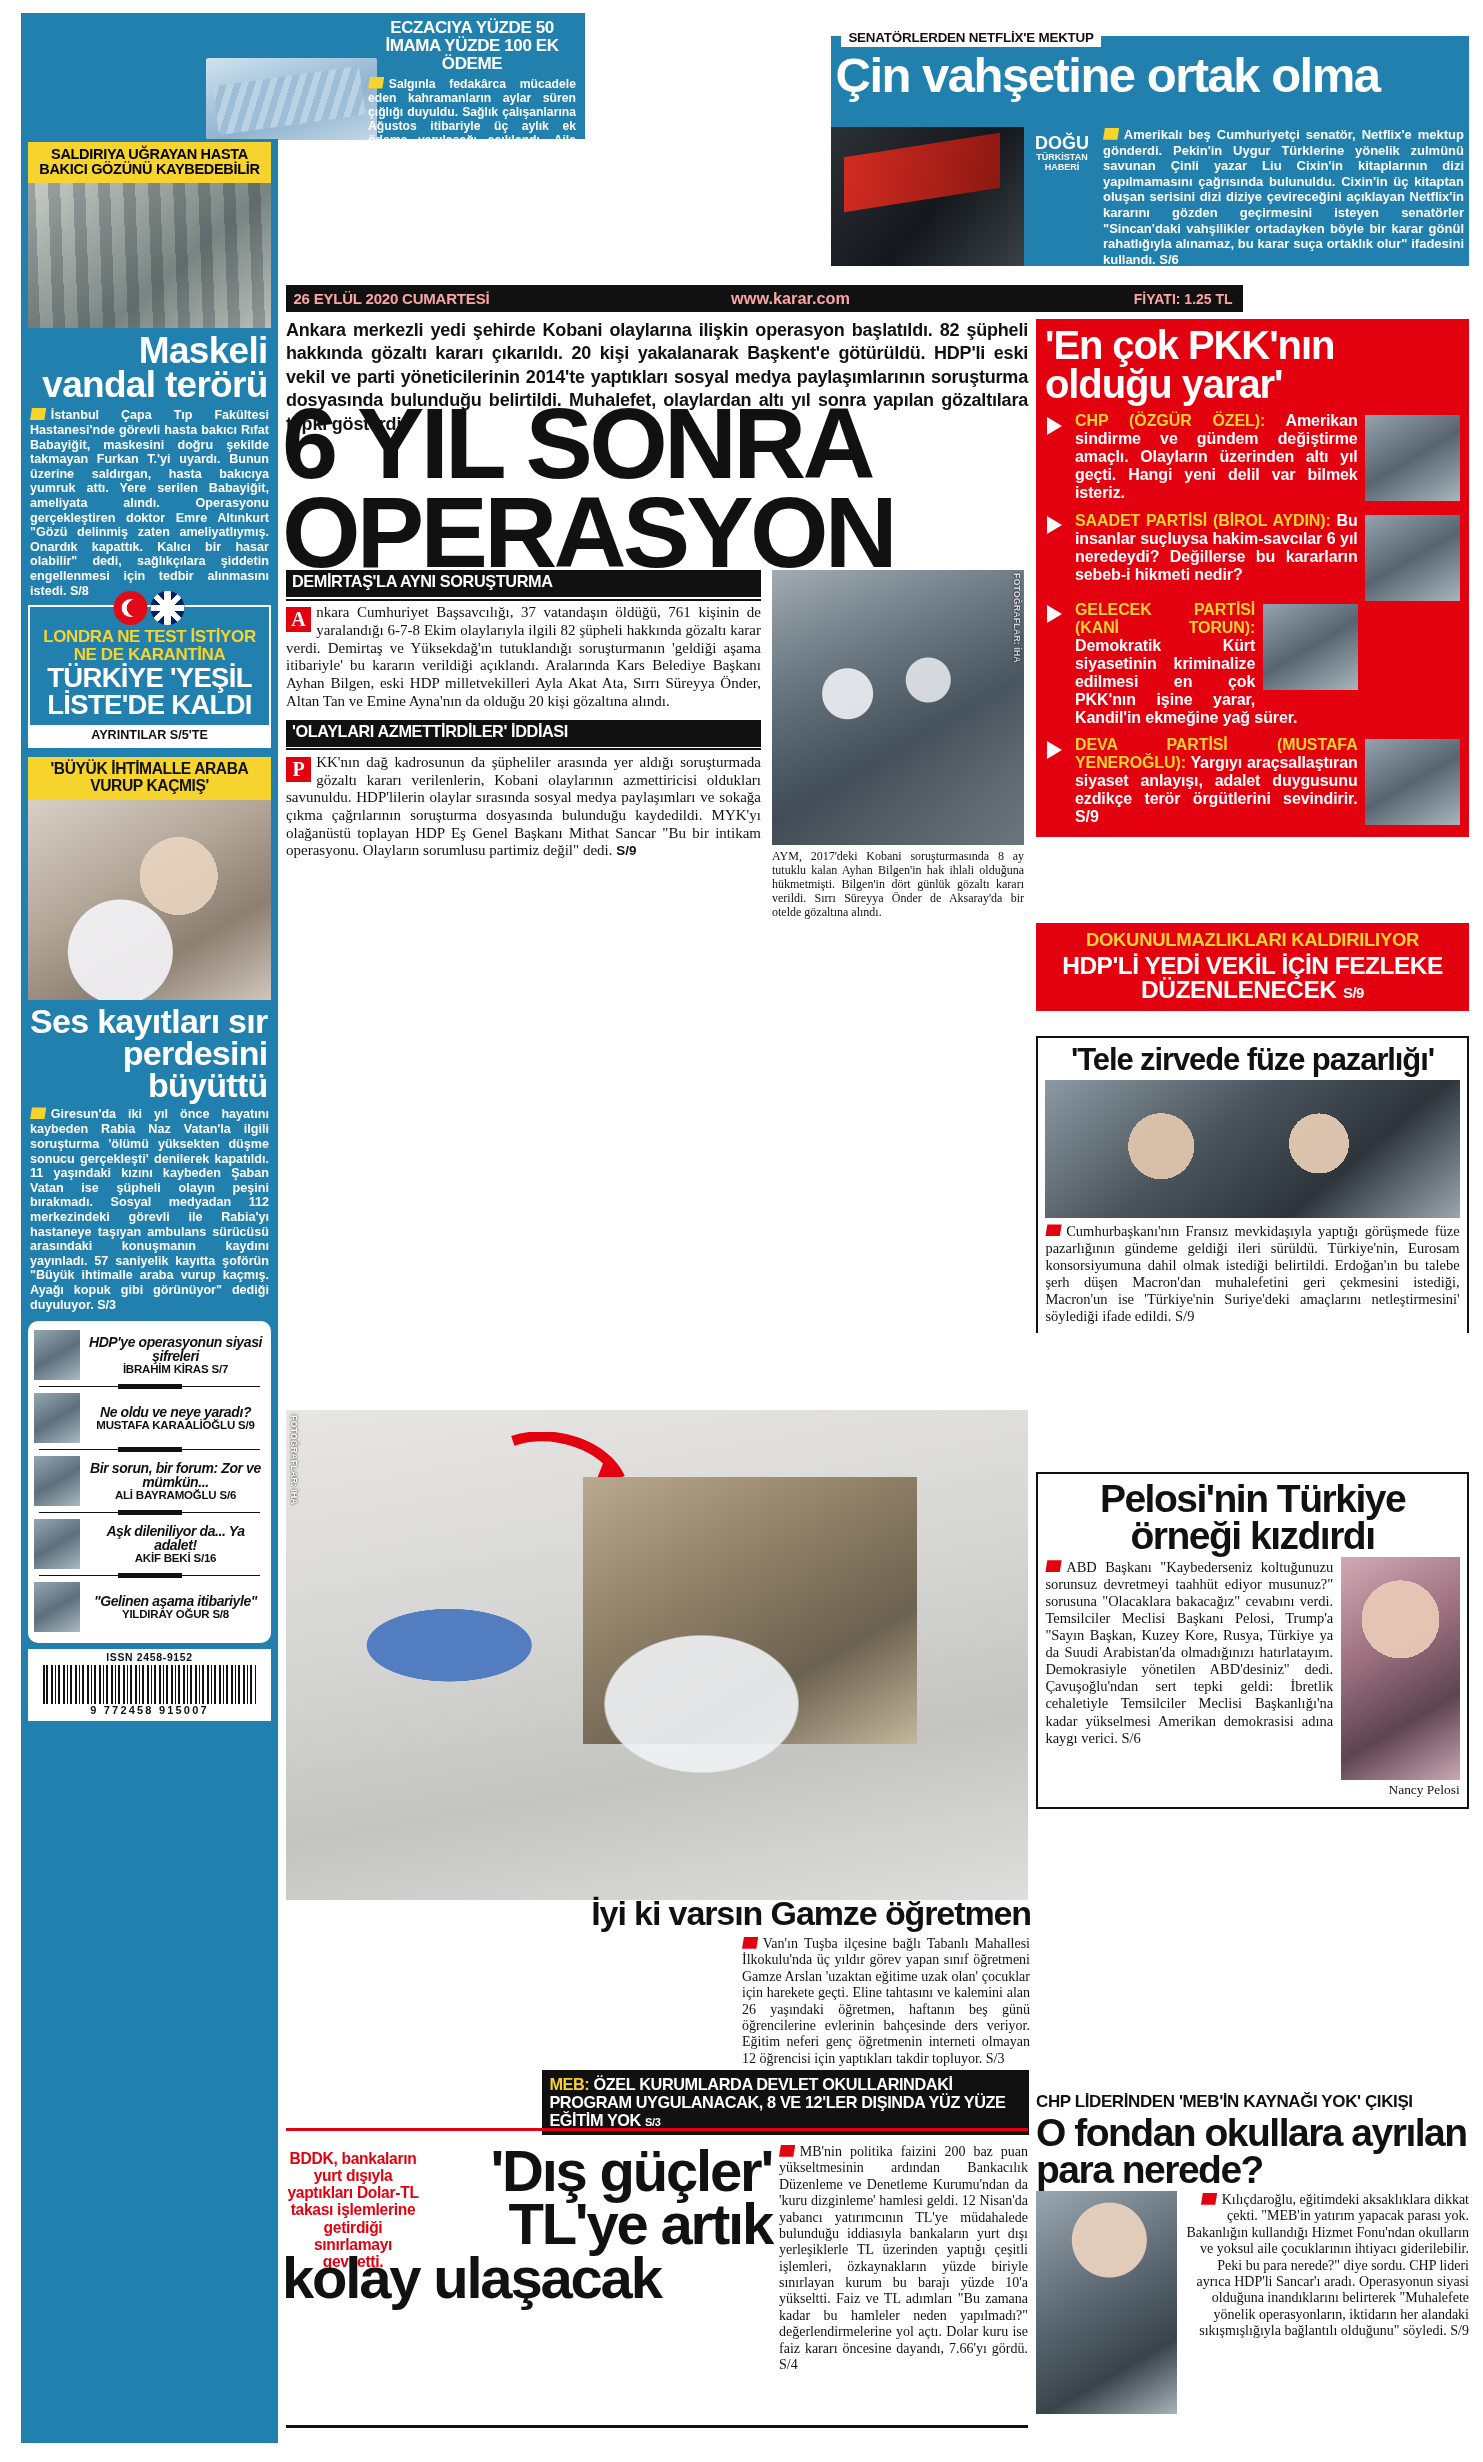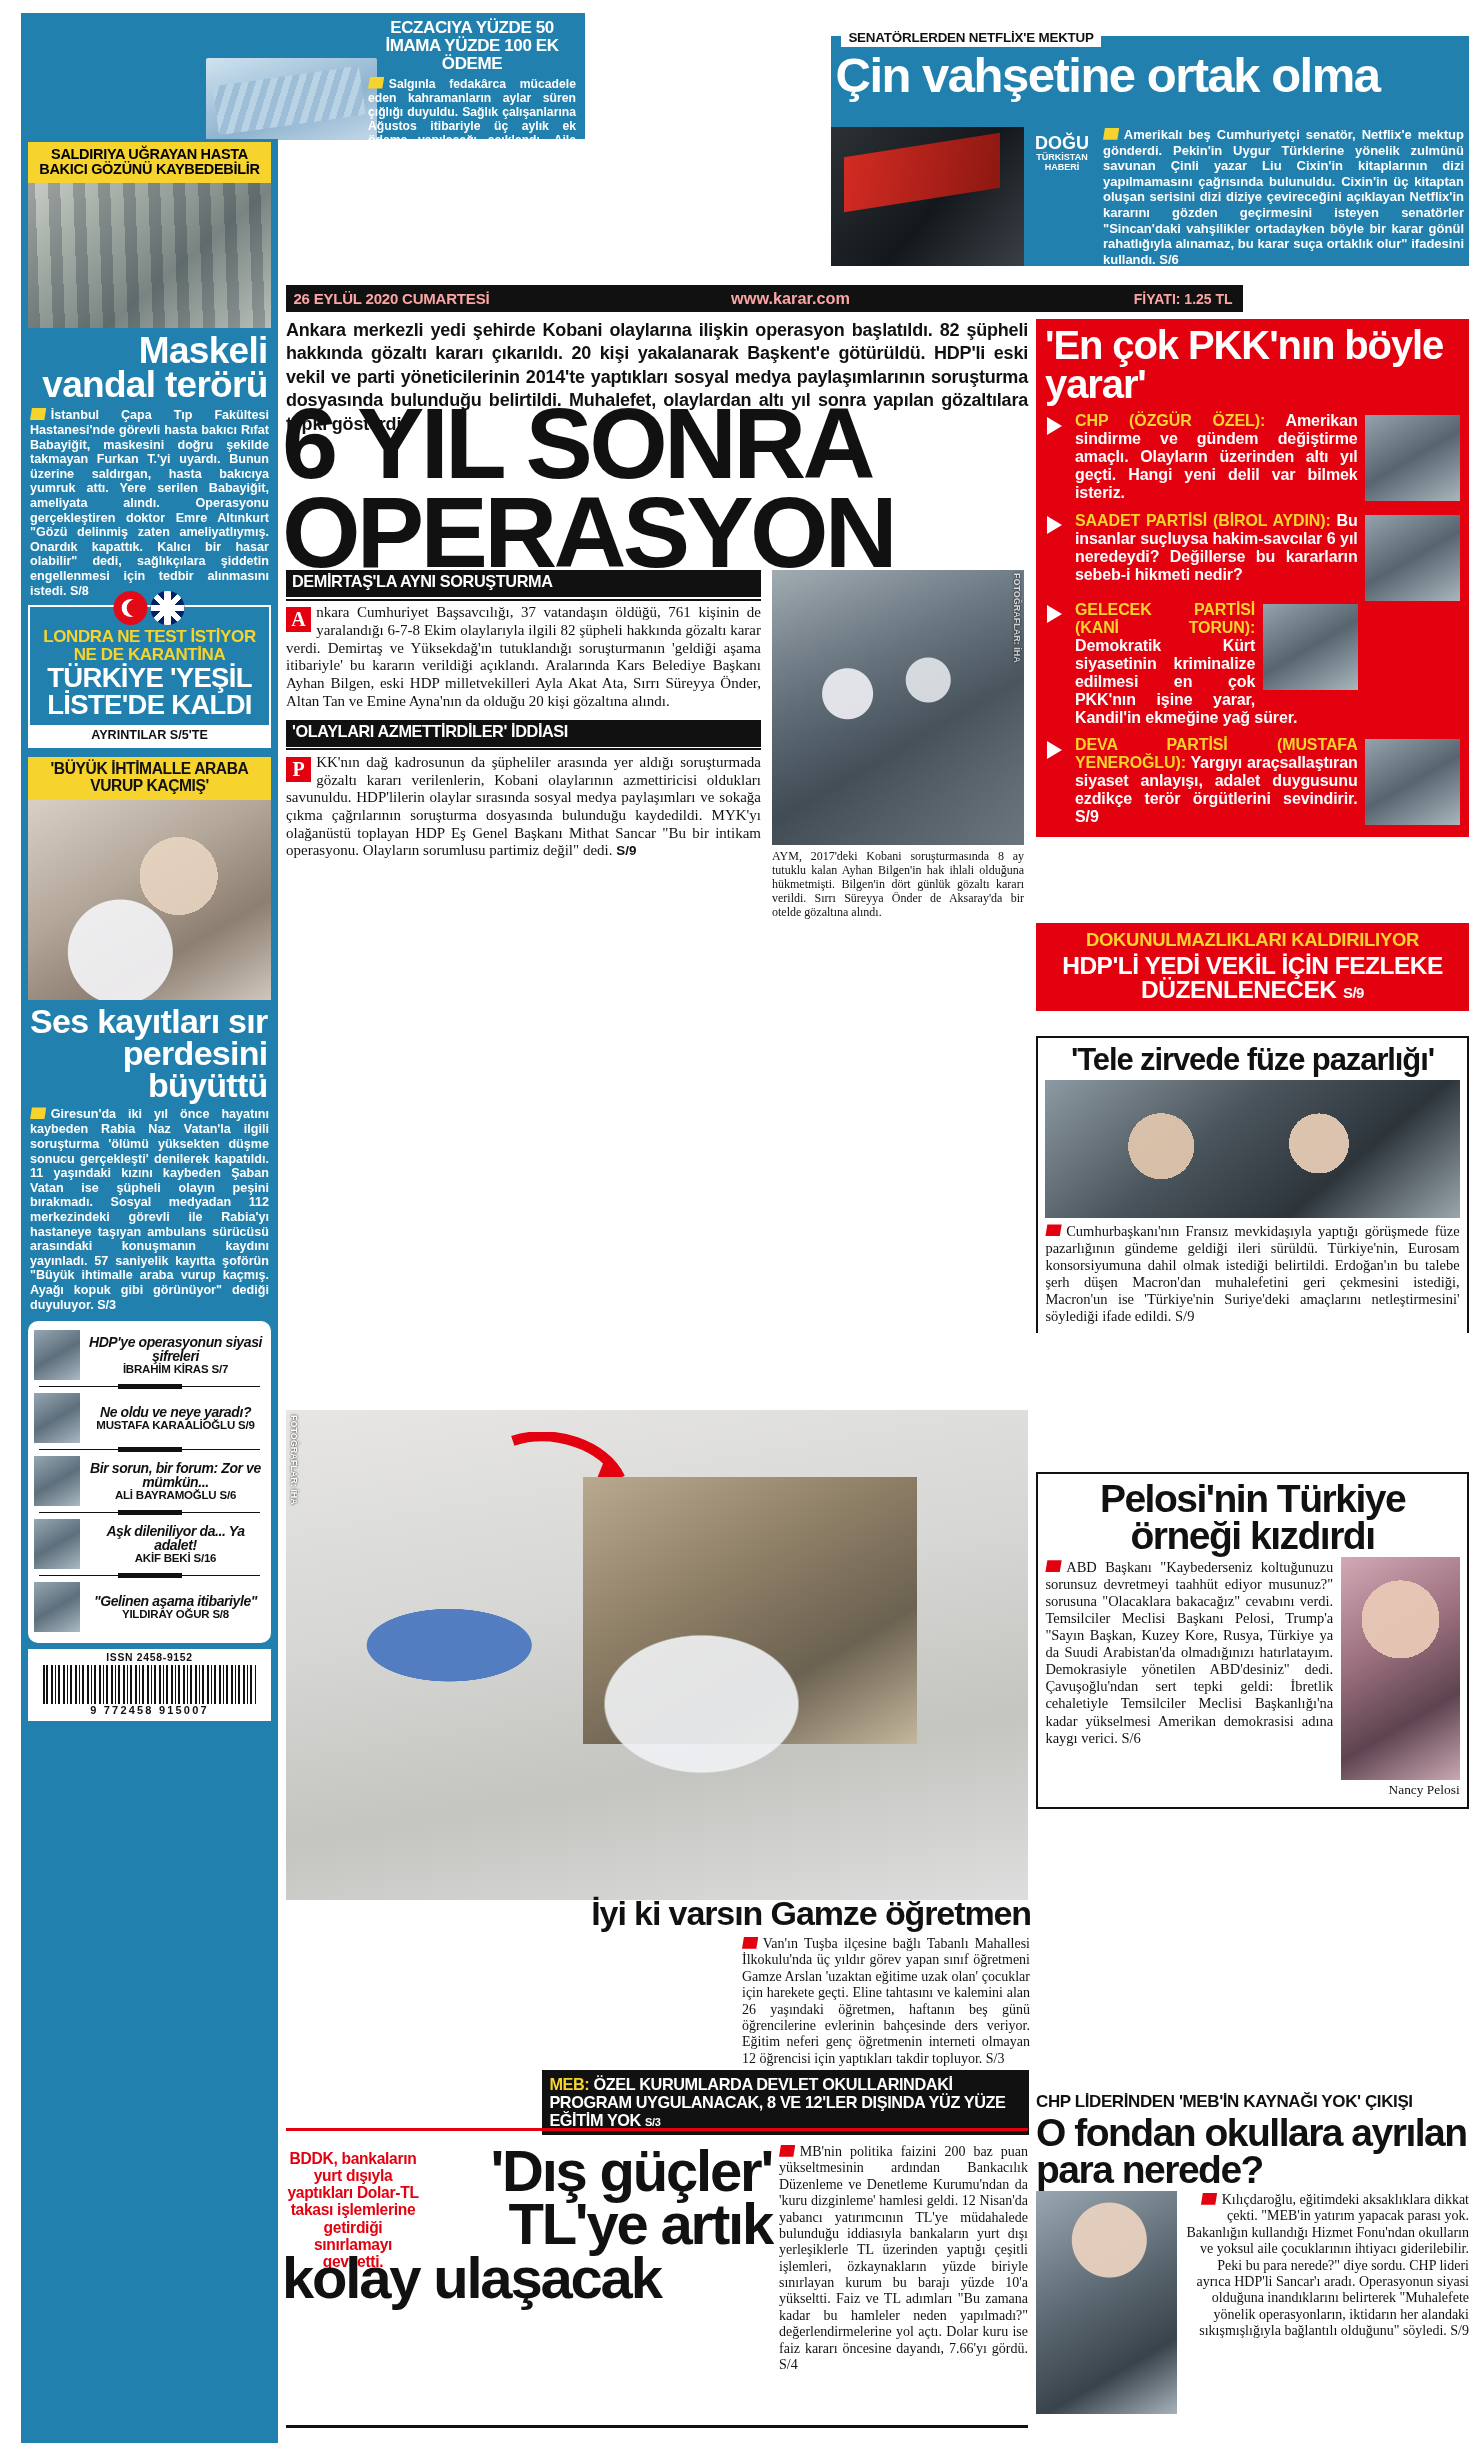--- a/index.html
+++ b/index.html
@@ -524,21 +524,21 @@
       <span class="drop-p">P</span><span>KK'nın dağ kadrosunun da şüpheliler arasında yer aldığı soruşturmada gözaltı kararı verilenlerin, Kobani olaylarının azmettiricisi oldukları savunuldu. HDP'lilerin olaylar sırasında sosyal medya paylaşımları ve sokağa çıkma çağrılarının soruşturma dosyasında bulunduğu kaydedildi. MYK'yı olağanüstü toplayan HDP Eş Genel Başkanı Mithat Sancar "Bu bir intikam operasyonu. Olayların sorumlusu partimiz değil" dedi.</span> <span class="pg">S/9</span>
     </div>
   </div>
 
   <div class="abs" id="mid-photo">
     <span id="mid-photo-credit">FOTOĞRAFLAR: İHA</span>
   </div>
   <div class="abs" id="mid-cap">AYM, 2017'deki Kobani soruşturmasında 8 ay tutuklu kalan Ayhan Bilgen'in hak ihlali olduğuna hükmetmişti. Bilgen'in dört günlük gözaltı kararı verildi. Sırrı Süreyya Önder de Aksaray'da bir otelde gözaltına alındı.</div>
 
   <div class="abs" id="pkk-box">
-    <div id="pkk-head">'En çok PKK'nın böyle yarar'</div>
+    <div id="pkk-head">'En çok PKK'nın olduğu yarar'</div>
 
     <div class="pkk-item">
       <span class="pkk-arrow"></span>
       <div class="pkk-thumb"></div>
       <div class="pkk-text"><b>CHP (ÖZGÜR ÖZEL):</b><span> Amerikan sindirme ve gündem değiştirme amaçlı. Olayların üzerinden altı yıl geçti. Hangi yeni delil var bilmek isteriz.</span></div>
     </div>
 
     <div class="pkk-item">
       <span class="pkk-arrow"></span>
       <div class="pkk-thumb"></div>

